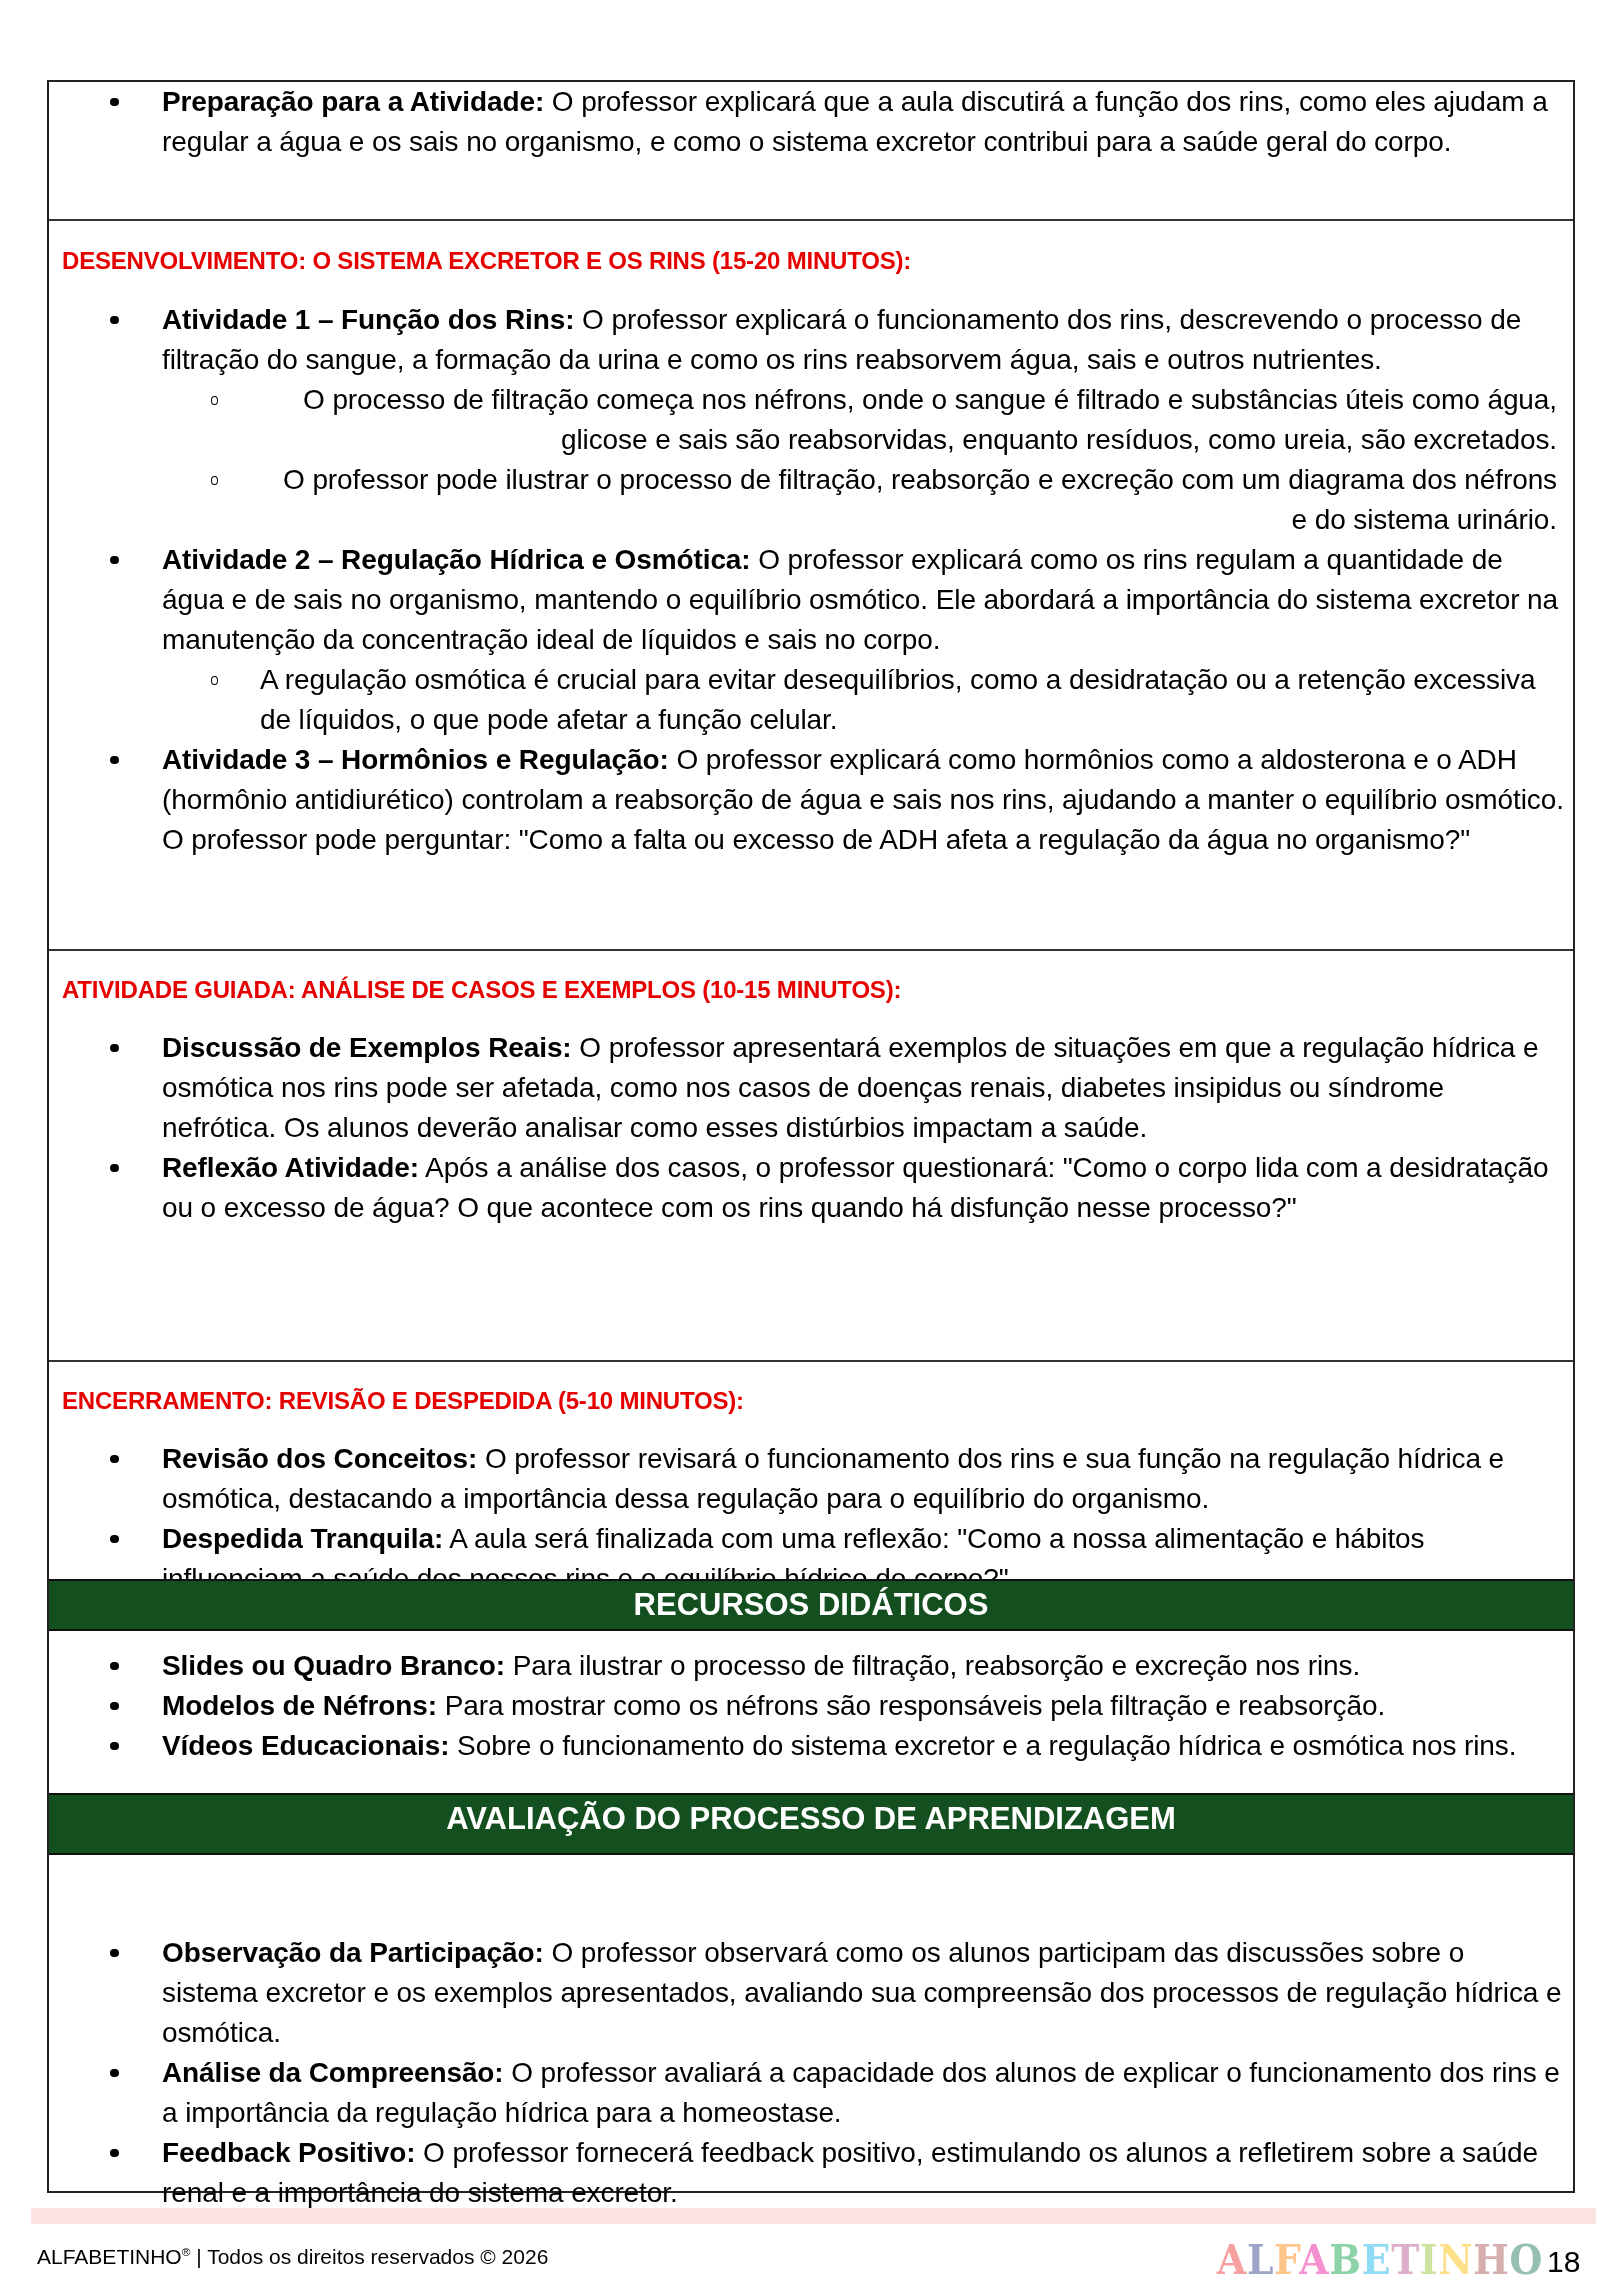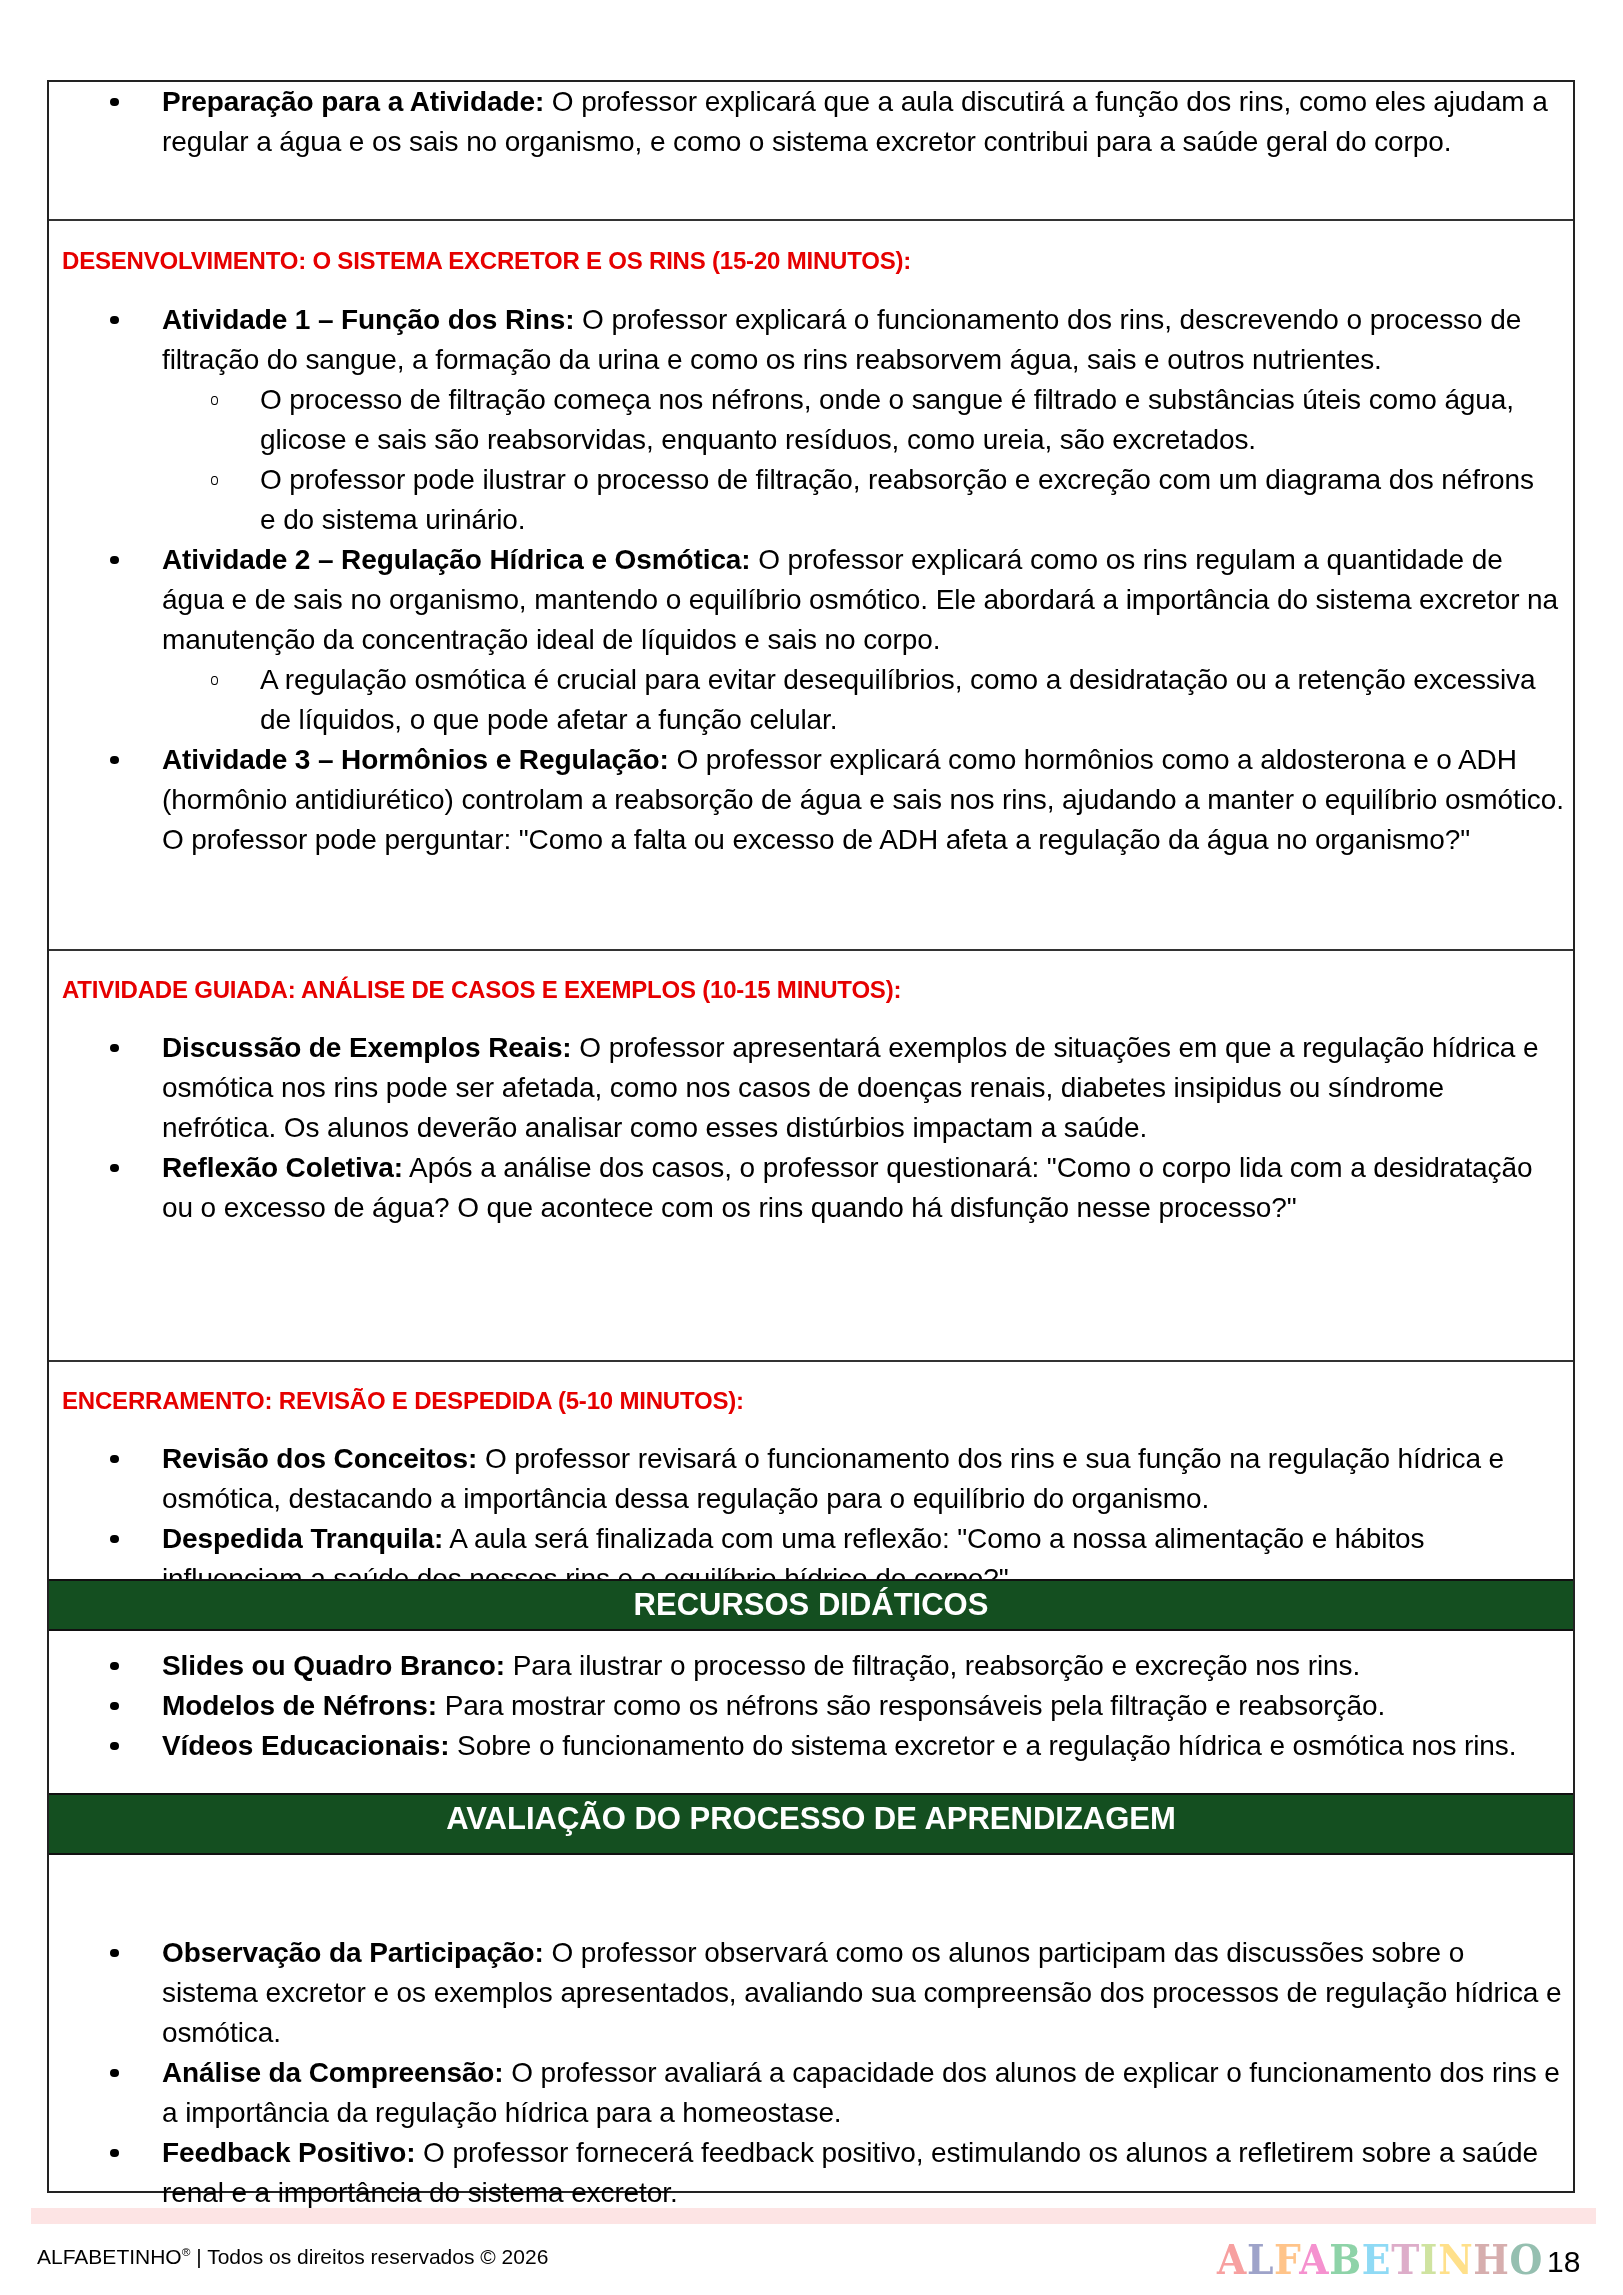--- a/index.html
+++ b/index.html
@@ -48,40 +48,40 @@
 
   <div class="row" style="top:0; height:137px;">
     <ul class="blist" style="top:0px;">
         <li><span class="dot"></span><b>Preparação para a Atividade:</b><span> O professor explicará que a aula discutirá a função dos rins, como eles ajudam a regular a água e os sais no organismo, e como o sistema excretor contribui para a saúde geral do corpo.</span></li>
       </ul>
   </div>
 
   <div class="row" style="top:137px; height:730px;">
     <div class="section-title" style="top:26px;">DESENVOLVIMENTO: O SISTEMA EXCRETOR E OS RINS (15-20 MINUTOS):</div>
     <ul class="blist" style="top:79px;">
-        <li><span class="dot"></span><b>Atividade 1 – Função dos Rins:</b><span> O professor explicará o funcionamento dos rins, descrevendo o processo de filtração do sangue, a formação da urina e como os rins reabsorvem água, sais e outros nutrientes.</span><div style="margin-left: -113px;">
+        <li><span class="dot"></span><b>Atividade 1 – Função dos Rins:</b><span> O professor explicará o funcionamento dos rins, descrevendo o processo de filtração do sangue, a formação da urina e como os rins reabsorvem água, sais e outros nutrientes.</span><div style="margin-left: -113px; text-align: right;">
             <ul class="sub">
               <li style="padding-left: 211px;"><span class="ring" style="left: 162px;"></span><span>O processo de filtração começa nos néfrons, onde o sangue é filtrado e substâncias úteis como água, glicose e sais são reabsorvidas, enquanto resíduos, como ureia, são excretados.</span></li>
               <li style="padding-left: 211px;"><span class="ring" style="left: 162px;"></span><span>O professor pode ilustrar o processo de filtração, reabsorção e excreção com um diagrama dos néfrons e do sistema urinário.</span></li>
             </ul>
           </div></li>
         <li><span class="dot"></span><b>Atividade 2 – Regulação Hídrica e Osmótica:</b><span> O professor explicará como os rins regulam a quantidade de água e de sais no organismo, mantendo o equilíbrio osmótico. Ele abordará a importância do sistema excretor na manutenção da concentração ideal de líquidos e sais no corpo.</span><div style="margin-left: -113px;">
             <ul class="sub">
               <li style="padding-left: 211px;"><span class="ring" style="left: 162px;"></span><span>A regulação osmótica é crucial para evitar desequilíbrios, como a desidratação ou a retenção excessiva de líquidos, o que pode afetar a função celular.</span></li>
             </ul>
           </div></li>
         <li><span class="dot"></span><b>Atividade 3 – Hormônios e Regulação:</b><span> O professor explicará como hormônios como a aldosterona e o ADH (hormônio antidiurético) controlam a reabsorção de água e sais nos rins, ajudando a manter o equilíbrio osmótico. O professor pode perguntar: "Como a falta ou excesso de ADH afeta a regulação da água no organismo?"</span></li>
       </ul>
   </div>
 
   <div class="row" style="top:867px; height:375px;">
     <div class="section-title" style="top:25px;">ATIVIDADE GUIADA: ANÁLISE DE CASOS E EXEMPLOS (10-15 MINUTOS):</div>
     <ul class="blist" style="top:77px;">
         <li><span class="dot"></span><b>Discussão de Exemplos Reais:</b><span> O professor apresentará exemplos de situações em que a regulação hídrica e osmótica nos rins pode ser afetada, como nos casos de doenças renais, diabetes insipidus ou síndrome nefrótica. Os alunos deverão analisar como esses distúrbios impactam a saúde.</span></li>
-        <li><span class="dot"></span><b>Reflexão Coletiva:</b><span> Após a análise dos casos, o professor questionará: "Como o corpo lida com a desidratação ou o excesso de água? O que acontece com os rins quando há disfunção nesse processo?"</span></li>
+        <li><span class="dot"></span><b>Reflexão Atividade:</b><span> Após a análise dos casos, o professor questionará: "Como o corpo lida com a desidratação ou o excesso de água? O que acontece com os rins quando há disfunção nesse processo?"</span></li>
       </ul>
   </div>
 
   <div class="row" style="top:1278px; height:255px;">
     <div class="section-title" style="top:25px;">ENCERRAMENTO: REVISÃO E DESPEDIDA (5-10 MINUTOS):</div>
     <ul class="blist" style="top:77px;">
         <li><span class="dot"></span><b>Revisão dos Conceitos:</b><span> O professor revisará o funcionamento dos rins e sua função na regulação hídrica e osmótica, destacando a importância dessa regulação para o equilíbrio do organismo.</span></li>
         <li><span class="dot"></span><b>Despedida Tranquila:</b><span> A aula será finalizada com uma reflexão: "Como a nossa alimentação e hábitos influenciam a saúde dos nossos rins e o equilíbrio hídrico do corpo?"</span></li>
       </ul>
   </div>

